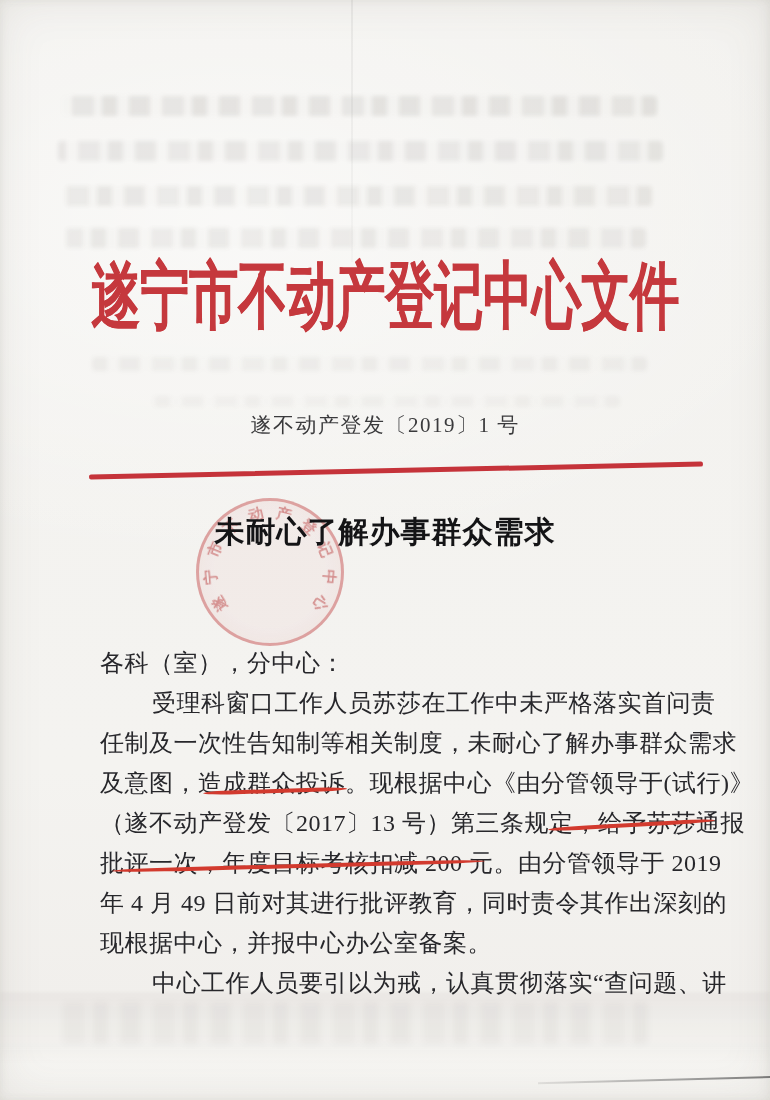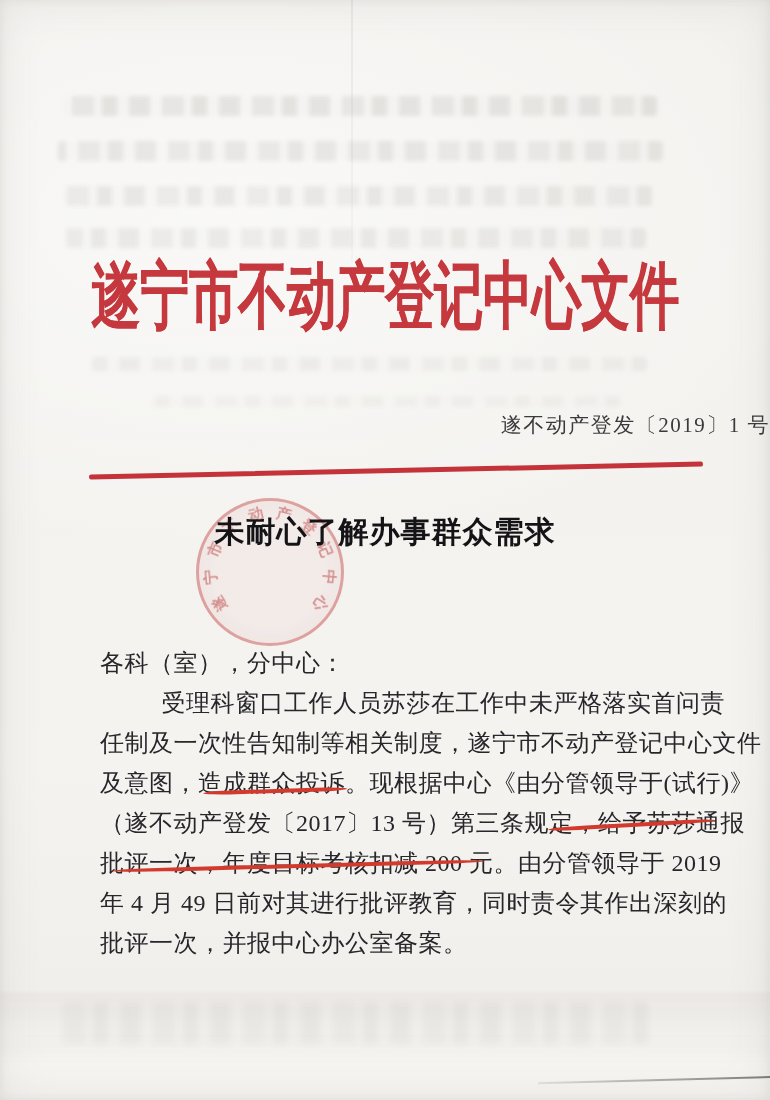--- a/index.html
+++ b/index.html
@@ -54,21 +54,21 @@
     letter-spacing: 0px;
     white-space: nowrap;
     transform: scaleY(1.5);
     transform-origin: center top;
     text-shadow: 0.5px 0 0 currentColor;
   }
 
   .doc-number {
     position: absolute;
     left: 0; top: 411px; width: 770px;
-    text-align: right;
+    text-align: center;
     font-size: 21px;
     letter-spacing: 1.5px;
     color: #3a3a3c;
   }
 
   .red-rule {
     position: absolute;
     left: 89px; top: 468px; width: 614px; height: 5px;
     transform: rotate(-1.2deg);
     border-radius: 2px;
@@ -110,21 +110,21 @@
   .body-block {
     position: absolute;
     left: 100px; top: 643px; width: 625px;
     font-size: 24px;
     line-height: 40px;
     letter-spacing: 0.5px;
     color: #27272b;
     z-index: 2;
   }
   .body-line { height: 40px; white-space: nowrap; }
-  .body-line.indent { padding-left: 52px; text-align: right; }
+  .body-line.indent { padding-left: 52px; }
 
   .red-underline {
     position: absolute;
     height: 3.5px;
     border-radius: 40%/100%;
     z-index: 3;
   }
   .ul-1 { left: 203px; top: 789px; width: 144px; transform: rotate(-1.8deg); }
   .ul-2 { left: 548px; top: 823px; width: 167px; transform: rotate(-3.2deg); }
   .ul-3 { left: 112px; top: 864px; width: 373px; transform: rotate(-1.5deg); }
@@ -168,26 +168,27 @@
     <span class="seal-chars" id="seal-chars"><span style="transform: translate(-50%, -50%) rotate(-122deg) translateY(-59px);">遂</span><span style="transform: translate(-50%, -50%) rotate(-94.8889deg) translateY(-59px);">宁</span><span style="transform: translate(-50%, -50%) rotate(-67.7778deg) translateY(-59px);">市</span><span style="transform: translate(-50%, -50%) rotate(-40.6667deg) translateY(-59px);">不</span><span style="transform: translate(-50%, -50%) rotate(-13.5556deg) translateY(-59px);">动</span><span style="transform: translate(-50%, -50%) rotate(13.5556deg) translateY(-59px);">产</span><span style="transform: translate(-50%, -50%) rotate(40.6667deg) translateY(-59px);">登</span><span style="transform: translate(-50%, -50%) rotate(67.7778deg) translateY(-59px);">记</span><span style="transform: translate(-50%, -50%) rotate(94.8889deg) translateY(-59px);">中</span><span style="transform: translate(-50%, -50%) rotate(122deg) translateY(-59px);">心</span></span>
   </div>
 
   <div class="title">
     <div>未耐心了解办事群众需求</div>
   </div>
 
   <div class="body-block">
     <div class="body-line">各科（室），分中心：</div>
     <div class="body-line indent">受理科窗口工作人员苏莎在工作中未严格落实首问责</div>
-    <div class="body-line">任制及一次性告知制等相关制度，遂宁市不动产登记中心文件</div>
+    <div class="body-line">任制及一次性告知制等相关制度，未耐心了解办事群众需求</div>
     <div class="body-line">及意图，造成群众投诉。现根据中心《由分管领导于(试行)》</div>
     <div class="body-line">（遂不动产登发〔2017〕13 号）第三条规定，给予苏莎通报</div>
     <div class="body-line">批评一次，年度目标考核扣减 200 元。由分管领导于 2019</div>
     <div class="body-line">年 4 月 49 日前对其进行批评教育，同时责令其作出深刻的</div>
-    <div class="body-line">批评一次，并报中心办公室备案。</div>
+    <div class="body-line">现根据中心，并报中心办公室备案。</div>
+    <div class="body-line indent">中心工作人员要引以为戒，认真贯彻落实“查问题、讲</div>
   </div>
 
   <div class="red-underline ul-1" style="background: rgb(210, 58, 46);"></div>
   <div class="red-underline ul-2" style="background: rgb(210, 58, 46);"></div>
   <div class="red-underline ul-3" style="background: rgb(210, 58, 46);"></div>
 
   <div class="bottom-shade"></div>
   <div class="scan-edge-line"></div>
 
 </div>

